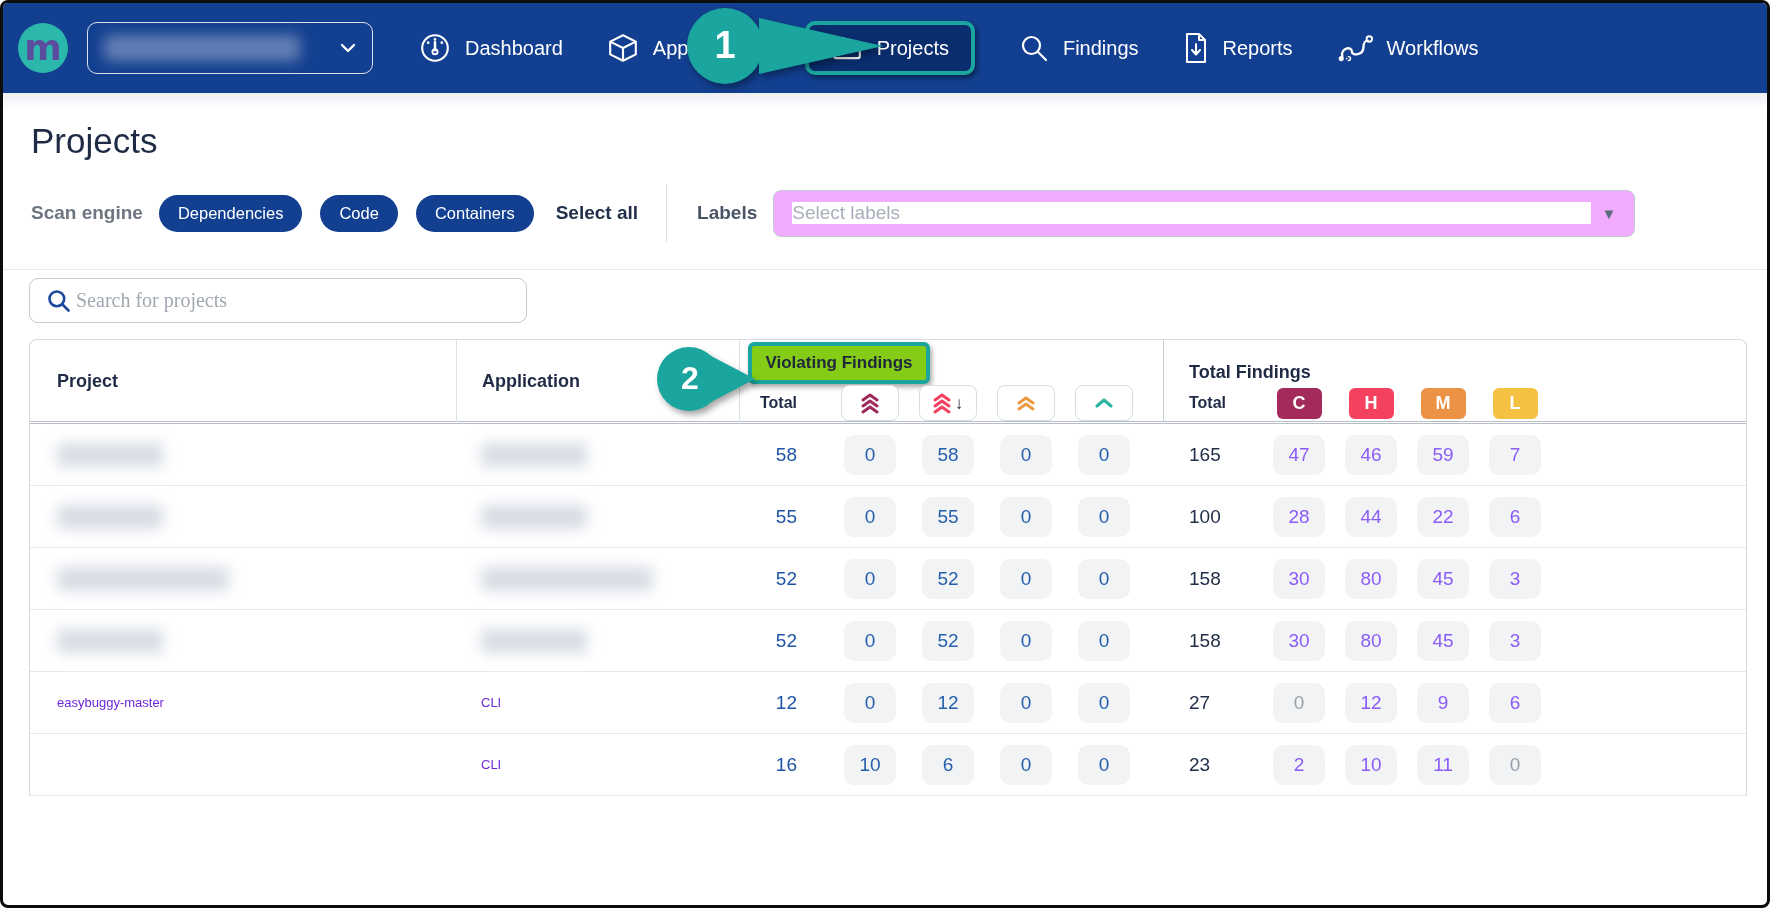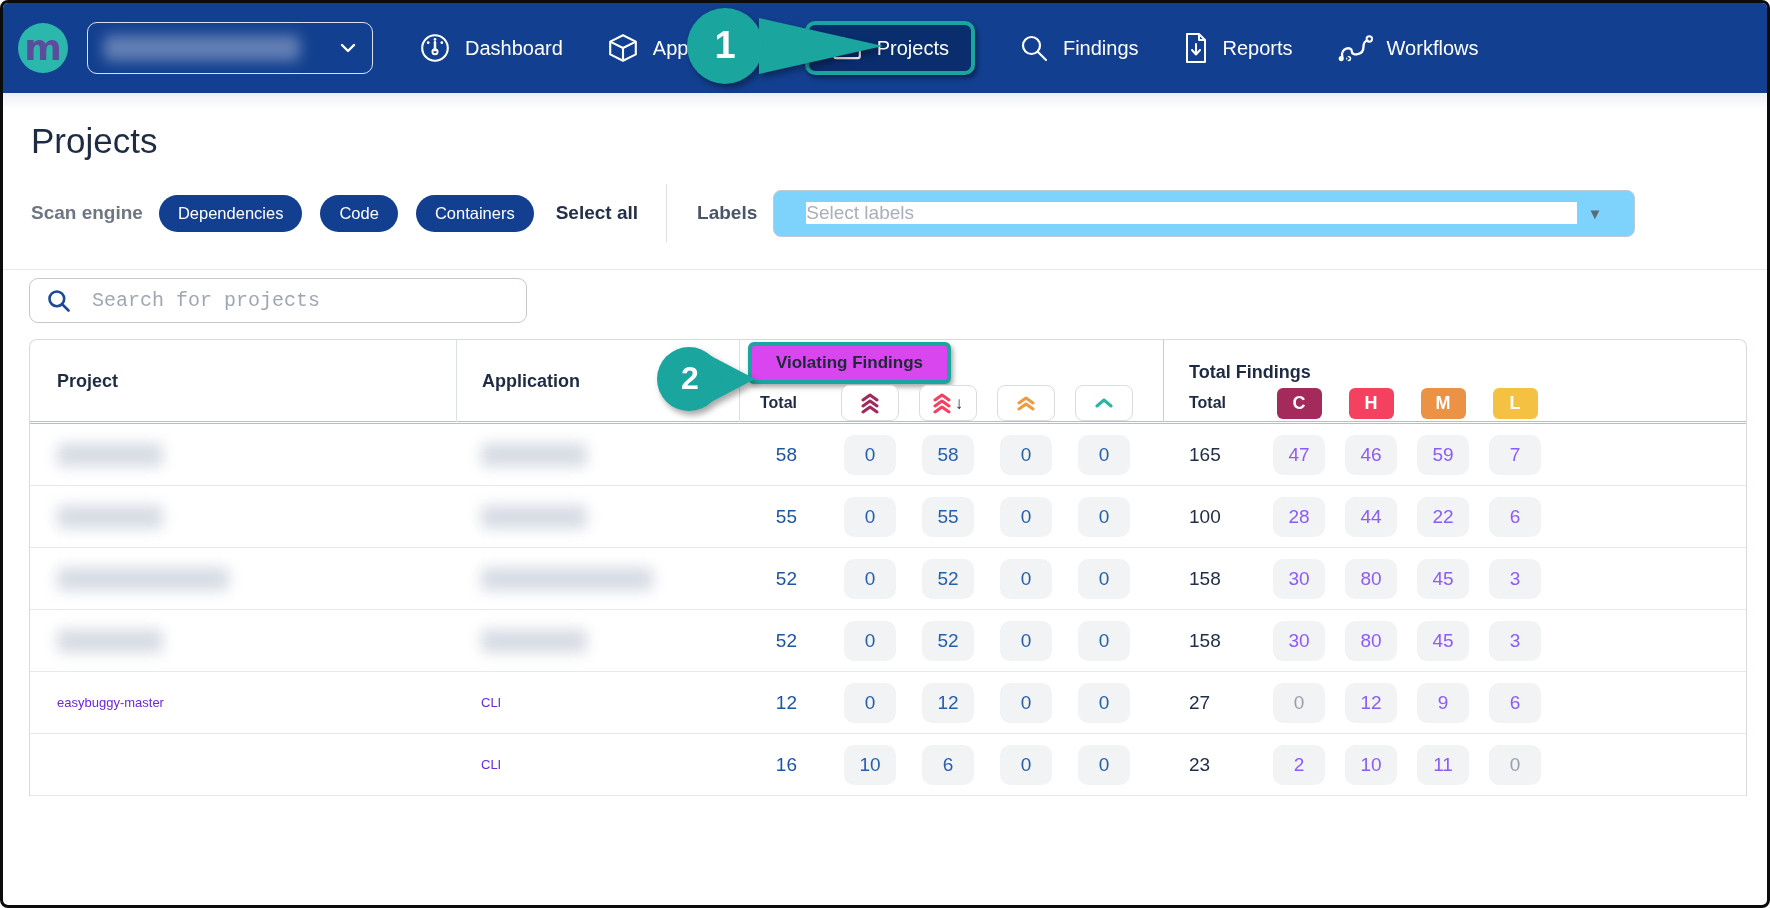--- a/index.html
+++ b/index.html
@@ -38,50 +38,50 @@
   .page-title { font-size:35px; font-weight:500; color:#1F2B45; margin:12px 0 0 28px; }
 
   .filters { display:flex; align-items:center; margin:30px 0 0 28px; height:44px; }
   .lbl-scan { font-size:19px; color:#6E7681; font-weight:600; margin-right:16px; }
   .pill { background:#123F8F; color:#fff; font-size:16.5px; border:none; border-radius:19px;
           padding:9px 19px; margin-right:18px; cursor:pointer; font-family:inherit; }
   .select-all { font-size:19px; color:#22304A; font-weight:600; margin-left:4px; cursor:pointer; }
   .vdivider { width:1px; height:58px; background:#DCE0E6; margin:0 30px 0 28px; }
   .lbl-labels { font-size:19px; color:#4A5568; font-weight:600; margin-right:16px; }
   .labels-select { width:862px; height:47px; border:1px solid #C3C9D1; border-radius:8px;
-                   display:flex; align-items:center; padding:0 32px; background:#7dd3fc; cursor:pointer; }
+                   display:flex; align-items:center; padding:0 18px; background:#f0abfc; cursor:pointer; }
   .labels-select input { border:none; outline:none; flex:1; font-size:19px; font-family:inherit; color:#232F49; }
   .labels-select input::placeholder { color:#A8AFBA; }
   .dd-triangle { color:#5A6B7E; font-size:15px; margin-left:10px; }
 
   .hr-line { border-top:1px solid #E6E9ED; margin-top:34px; }
 
   .search-box { margin:8px 0 0 26px; width:498px; height:45px; border:1px solid #C3C9D1; border-radius:9px;
                 display:flex; align-items:center; padding:0 16px; background:#fff; }
   .search-box svg { flex:0 0 auto; }
-  .search-box input { border:none; outline:none; flex:1; margin-left:20px; font-size:20px; font-family:Liberation Mono, monospace; color:#232F49; }
+  .search-box input { border:none; outline:none; flex:1; margin-left:4px; font-size:20px; font-family:Liberation Serif, serif; color:#232F49; }
   .search-box input::placeholder { color:#A0A7B2; }
 
   
   .card { margin:16px 0 0 26px; width:1718px; border:1px solid #D7DBE1; border-bottom:none;
           border-radius:8px 8px 0 0; background:#fff; }
   .grid-cols { display:grid;
       grid-template-columns:426px 283px 92px 78px 78px 78px 78px 20px 100px 72px 72px 72px 72px 1fr; }
 
   .thead { position:relative; height:84px; border-bottom:3px double #B8BEC6;
            grid-template-rows:44px 38px; }
   .hc { display:flex; align-items:center; }
   .hc-project { grid-column:1; grid-row:1/3; padding-left:27px; font-size:18px; font-weight:bold; color:#1F2B45; cursor:pointer; }
   .hc-app { grid-column:2; grid-row:1/3; padding-left:25px; font-size:18px; font-weight:bold; color:#1F2B45;
             border-left:1px solid #DCE0E5; cursor:pointer; }
   .vline-a { grid-column:3; grid-row:1/3; border-left:1px solid #DCE0E5; width:1px; }
   .vline-b { grid-column:9; grid-row:1/3; border-left:1px solid #C9CED5; width:1px; }
   .vf-box { grid-column:3 / span 5; grid-row:1; justify-self:start; align-self:start;
-            margin:2px 0 0 9px; width:203px; height:42px; border:4px solid #1AA59E; border-radius:6px;
-            background:#d946ef; display:flex; align-items:center; justify-content:center;
+            margin:2px 0 0 9px; width:182px; height:42px; border:4px solid #1AA59E; border-radius:6px;
+            background:#84cc16; display:flex; align-items:center; justify-content:center;
             font-size:17px; font-weight:bold; color:#20293B; box-shadow:2px 3px 5px rgba(0,0,0,.35); }
   .tf-label { grid-column:9 / span 5; grid-row:1; align-self:end; padding:0 0 1px 26px;
               font-size:18px; font-weight:bold; color:#1F2B45; }
   .sub-total-v { grid-column:3; grid-row:2; justify-content:flex-end; padding-right:34px;
                  font-size:16px; font-weight:bold; color:#1F2B45; }
   .sub-total-t { grid-column:9; grid-row:2; padding-left:26px; font-size:16px; font-weight:bold; color:#1F2B45; }
   .icon-box { grid-row:2; justify-self:center; align-self:center; width:58px; height:36px;
               border:1px solid #D9DDE3; border-radius:8px; background:#fff;
               display:flex; align-items:center; justify-content:center; gap:4px; cursor:pointer; }
   .ib-crit { grid-column:4; color:#9E2B5C; }

